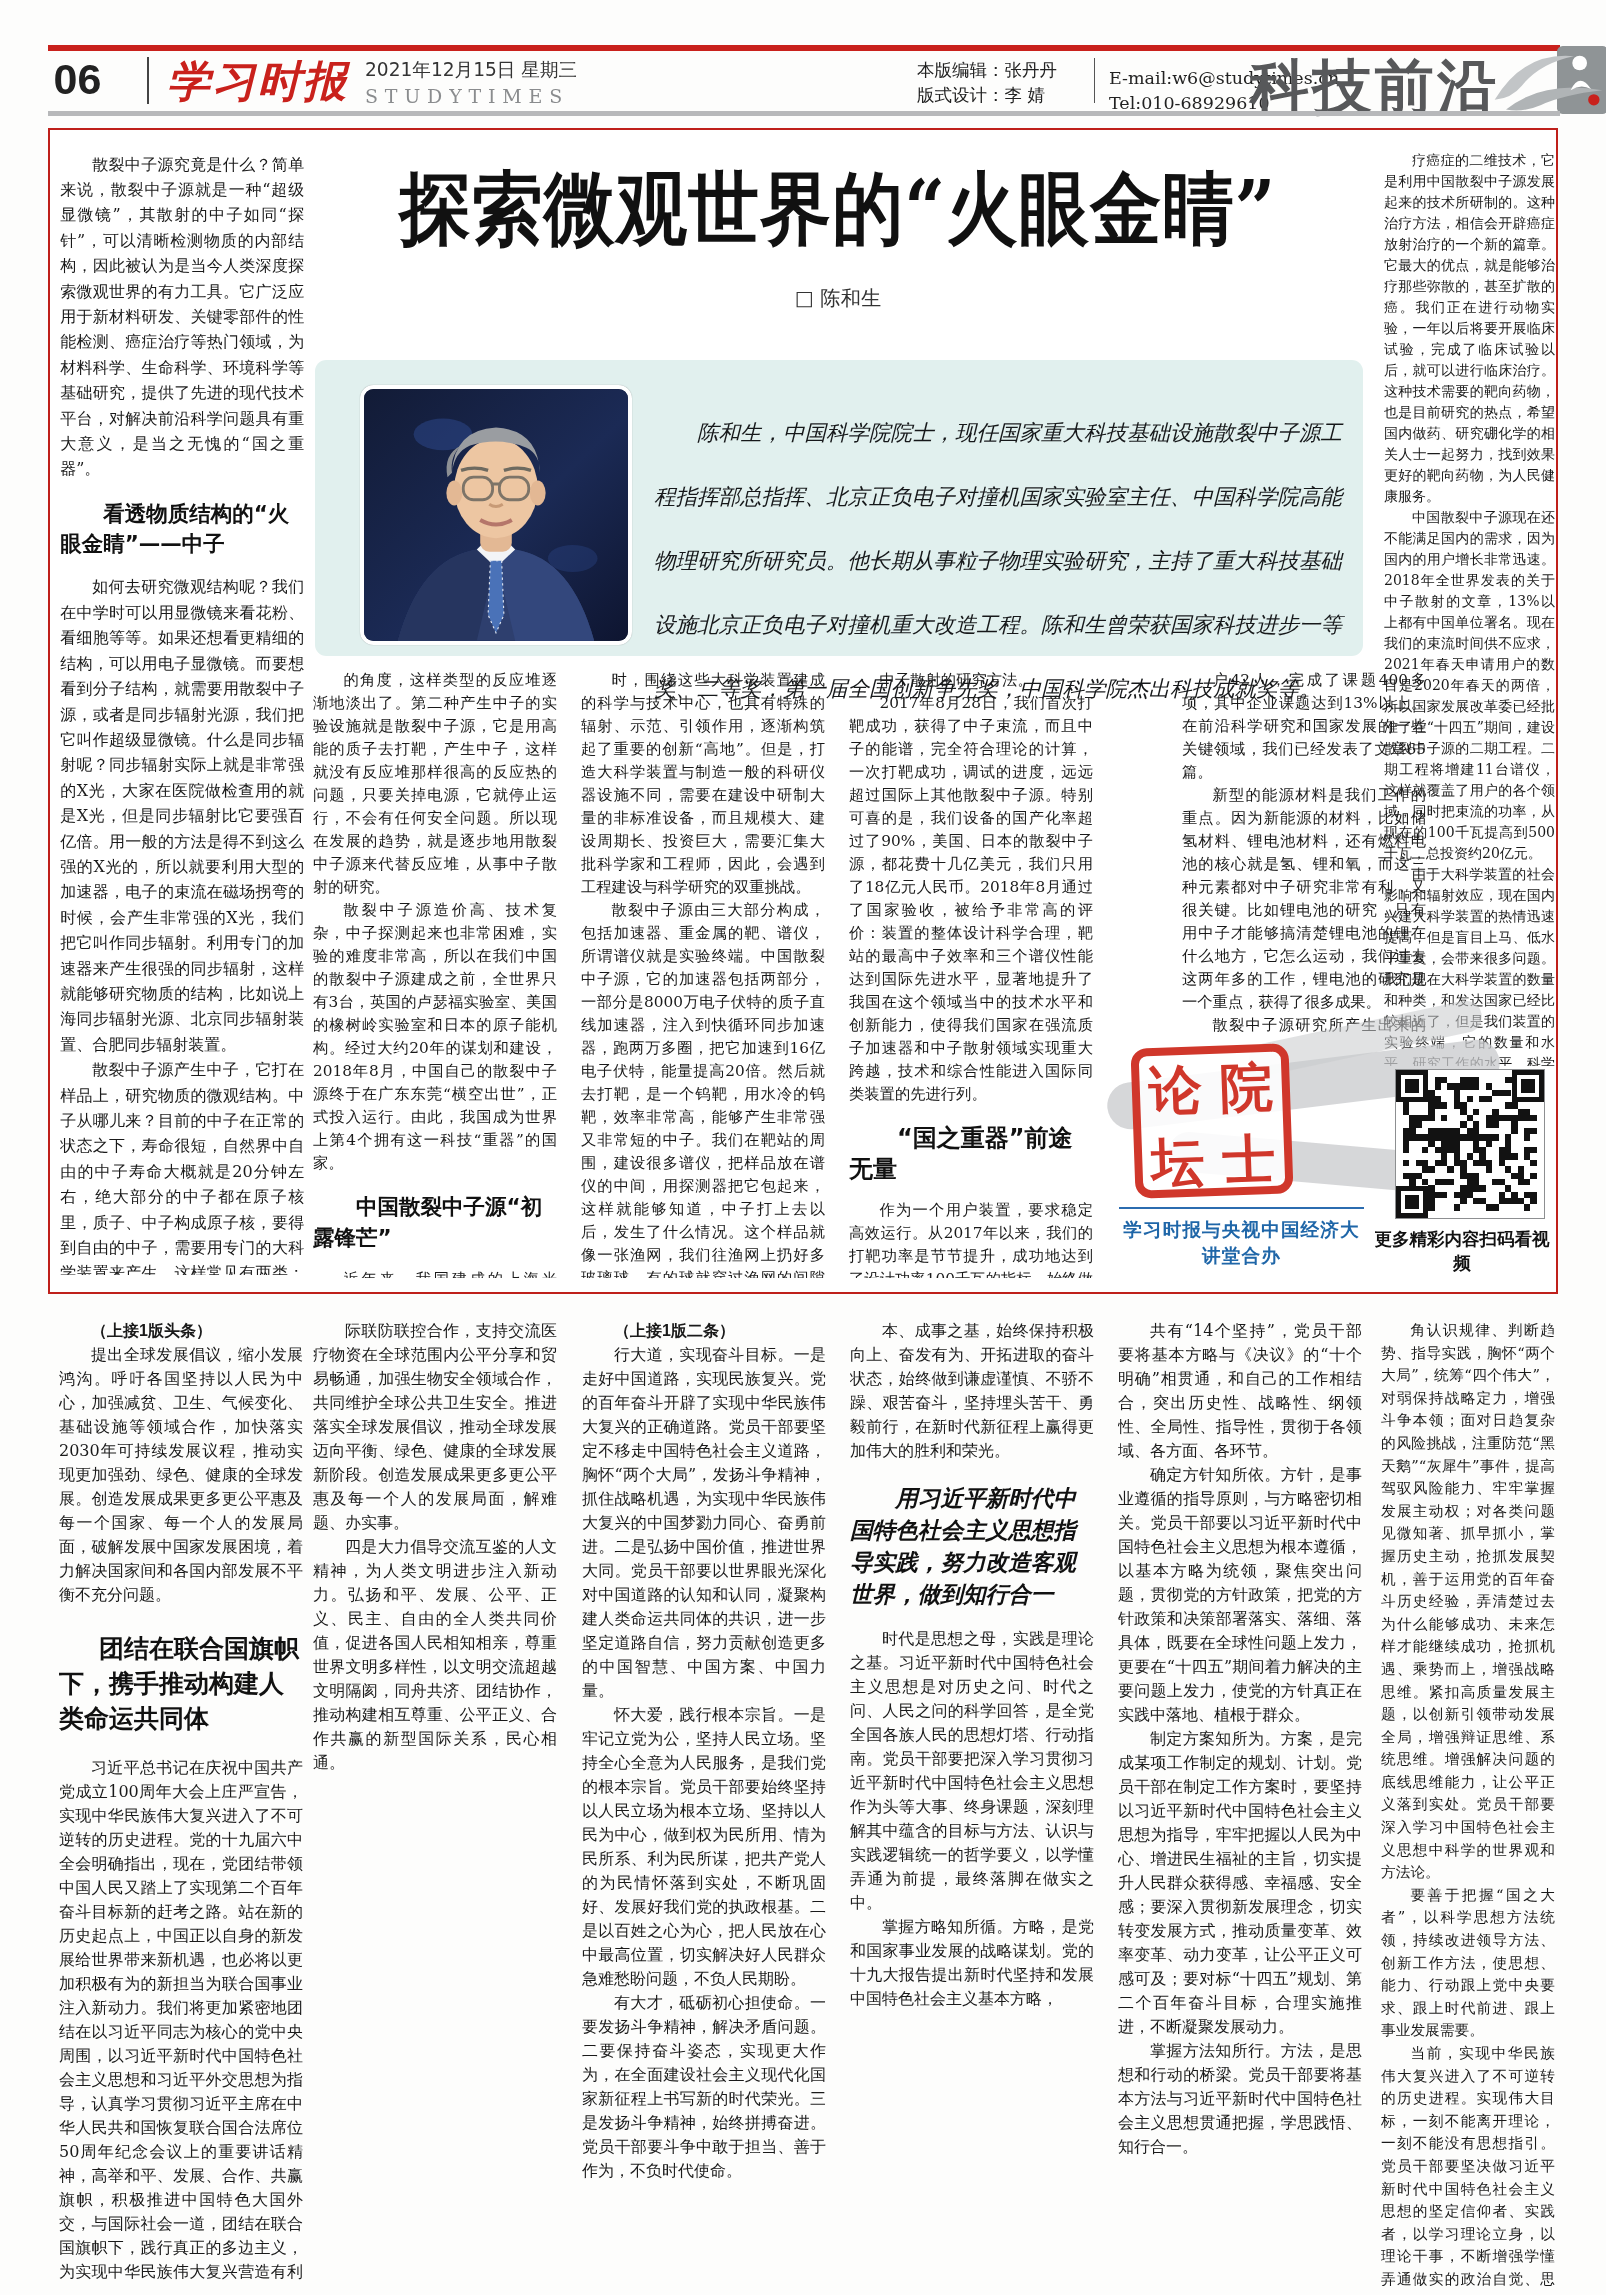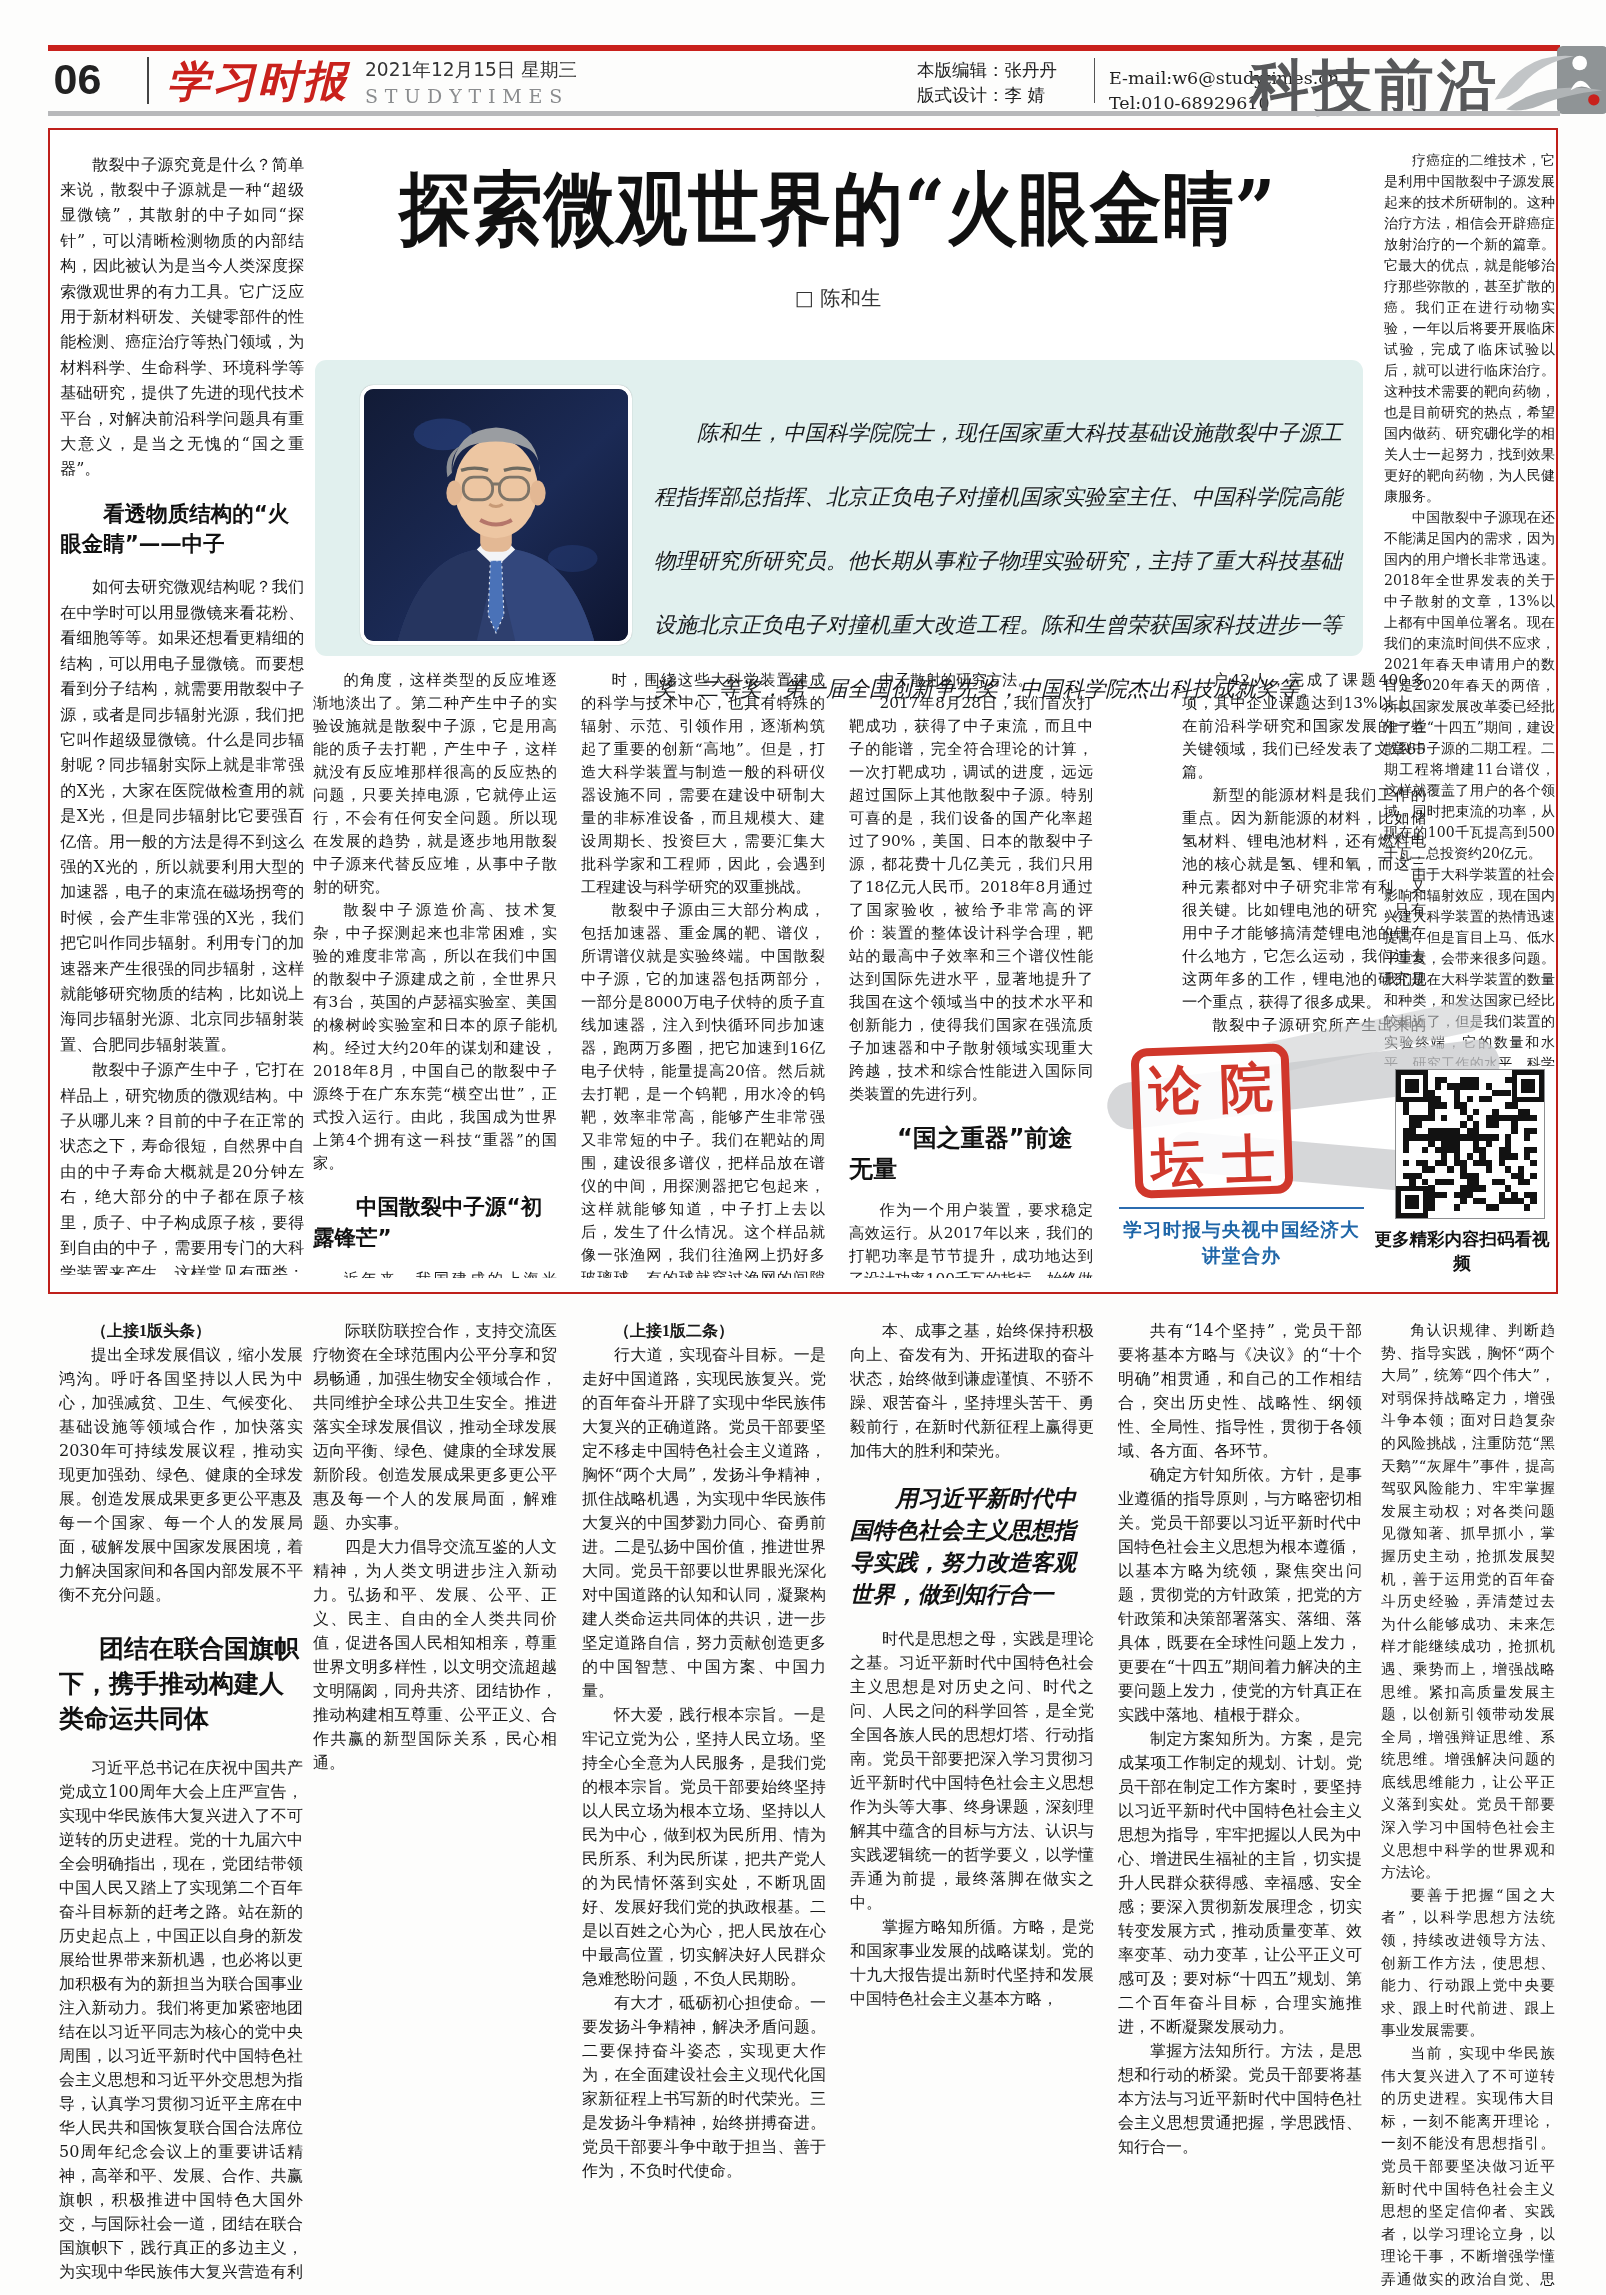--- a/index.html
+++ b/index.html
@@ -26,21 +26,21 @@
   .topcol{font-size:15.3px;line-height:23px;}
   .colA1{left:10.2px;top:21.5px;width:244px;height:1123px;font-size:16px;line-height:25.4px;}
   .colA2{left:263px;top:539px;width:244px;height:609px;}
   .colA3{left:531px;top:539px;width:244px;height:609px;}
   .colA4{left:799px;top:539px;width:244px;height:609px;}
   .colA5{left:1132px;top:539px;width:244px;height:366px;}
   .colA6{left:1334px;top:20px;width:171px;height:916px;font-size:14px;line-height:21px;}
   .t-h{font-family:"DejaVu Sans",sans-serif;font-weight:bold;font-size:21.5px;line-height:30.5px;
        margin:17px 0 14.7px 0 !important;text-indent:2.4em;text-align:left;color:#111;}
   .colA4 .t-h{font-size:24px;}
-  .t-cont{font-weight:bold;font-family:Liberation Serif, serif;}
+  .t-cont{font-weight:bold;font-family:Liberation Sans, sans-serif;}
   .t-k{font-style:italic;font-weight:bold;font-size:22.6px;line-height:32px;margin:19px 0 17px 0 !important;
        text-indent:2em;text-align:left;color:#111;}
   
   .headline{position:absolute;left:265px;top:27px;width:1046px;text-align:center;
             font-weight:bold;font-size:79px;color:#111;letter-spacing:1.1px;white-space:nowrap;
             transform:scaleX(.9);transform-origin:center;}
   .byline{position:absolute;left:265px;top:154px;width:1046px;text-align:center;font-size:20.3px;color:#333;}
   
   .bio-box{position:absolute;left:265px;top:230px;width:1048px;height:296px;background:#e1f0ee;border-radius:11.3px;}
   .photo{position:absolute;left:45px;top:25px;width:264px;height:252px;border:4px solid #fff;border-radius:13.6px;

